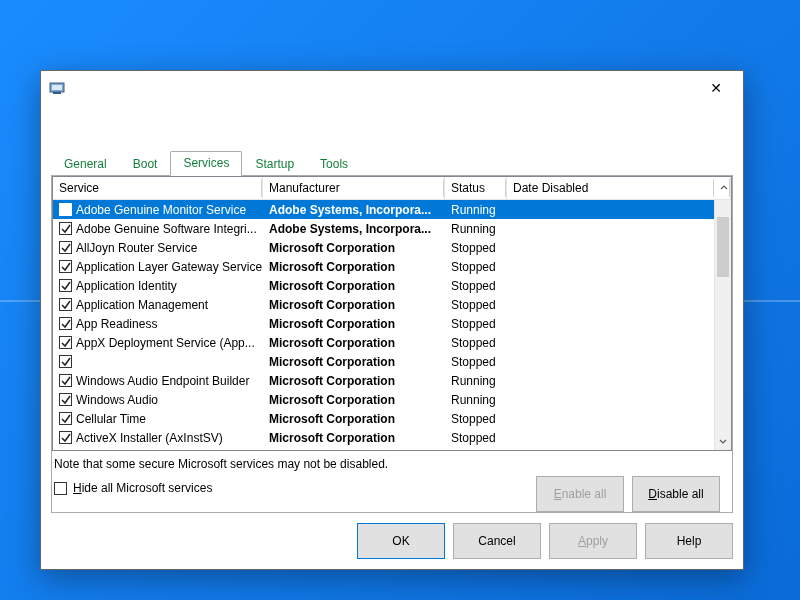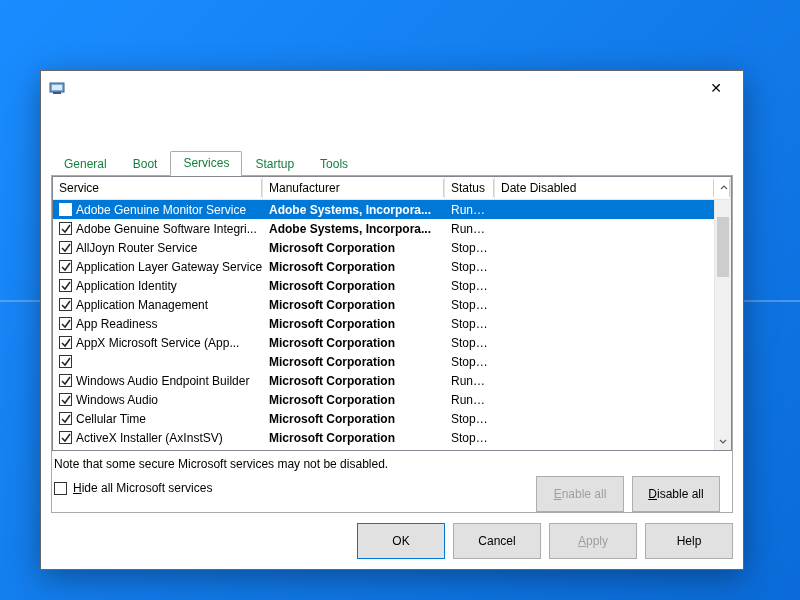--- a/index.html
+++ b/index.html
@@ -17,21 +17,21 @@
   .tab { padding:4px 12px 5px 12px; border:1px solid transparent; border-bottom:none; cursor:pointer; color:#15803d; position:relative; top:1px;margin-top:39px; }
   .tab.active { background:#fff; border:1px solid #ababab; border-bottom:1px solid #fff; border-radius:2px 2px 0 0; z-index:2; }
   .tab-body { flex:1; border:1px solid #ababab; margin:0 10px 10px 10px; margin-top:-1px; background:#fff; display:flex; flex-direction:column; padding:0; position:relative; }
   .list { border:1px solid #828790; flex:0 0 275px; display:flex; flex-direction:column; overflow:hidden; }
   .list-header { display:flex; background:#fff; border-bottom:1px solid #e5e5e5; }
   .col { padding:4px 6px; border-right:1px solid #e5e5e5; white-space:nowrap; overflow:hidden; text-overflow:ellipsis; }
   .list-header .col { background:#fff; font-weight:400; color:#000; position:relative; }
   .list-header .col::after { content:""; position:absolute; right:0; top:2px; bottom:2px; width:1px; background:#d0d0d0; }
   .col-svc  { width:210px; flex:0 0 auto; padding-left:6px; }
   .col-mfr  { width:182px; flex:0 0 auto;font-weight:bold; }
-  .col-stat { width:50px;  flex:0 0 auto; }
+  .col-stat { width:62px;  flex:0 0 auto; }
   .col-date { width:110px; flex:1 1 auto; border-right:none; }
   .col-sb   { width:17px;  flex:0 0 auto; }
   .list-body-wrap { flex:1; display:flex; overflow:hidden; }
   .list-body { flex:1; overflow:hidden; }
   .row { display:flex; height:19px; align-items:center; color:#000; }
   .row.sel { background:#0078d7; color:#fff; }
   .row .col { padding:1px 6px; border-right:1px solid transparent; white-space:nowrap; overflow:hidden; text-overflow:ellipsis; }
   .row .col-svc { display:flex; align-items:center; gap:4px; }
   .chk { width:13px; height:13px; border:1px solid #333; background:#fff; display:inline-flex; align-items:center; justify-content:center; flex:0 0 auto; }
   .row.sel .chk { border-color:#fff; }
@@ -183,21 +183,21 @@
                 <div class="col col-stat">Stopped</div>
                 <div class="col col-date"></div>
               </div>
               <div class="row">
                 <div class="col col-svc">
                   <span class="chk">
                     <svg viewBox="0 0 10 10">
                       <path d="M1 5 L4 8 L9 1" stroke="#222" stroke-width="1.5" fill="none"></path>
                     </svg>
                   </span>
-                  <span>AppX Microsoft Service (App...</span>
+                  <span>AppX Deployment Service (App...</span>
                 </div>
                 <div class="col col-mfr">Microsoft Corporation</div>
                 <div class="col col-stat">Stopped</div>
                 <div class="col col-date"></div>
               </div>
               <div class="row">
                 <div class="col col-svc">
                   <span class="chk">
                     <svg viewBox="0 0 10 10">
                       <path d="M1 5 L4 8 L9 1" stroke="#222" stroke-width="1.5" fill="none"></path>

